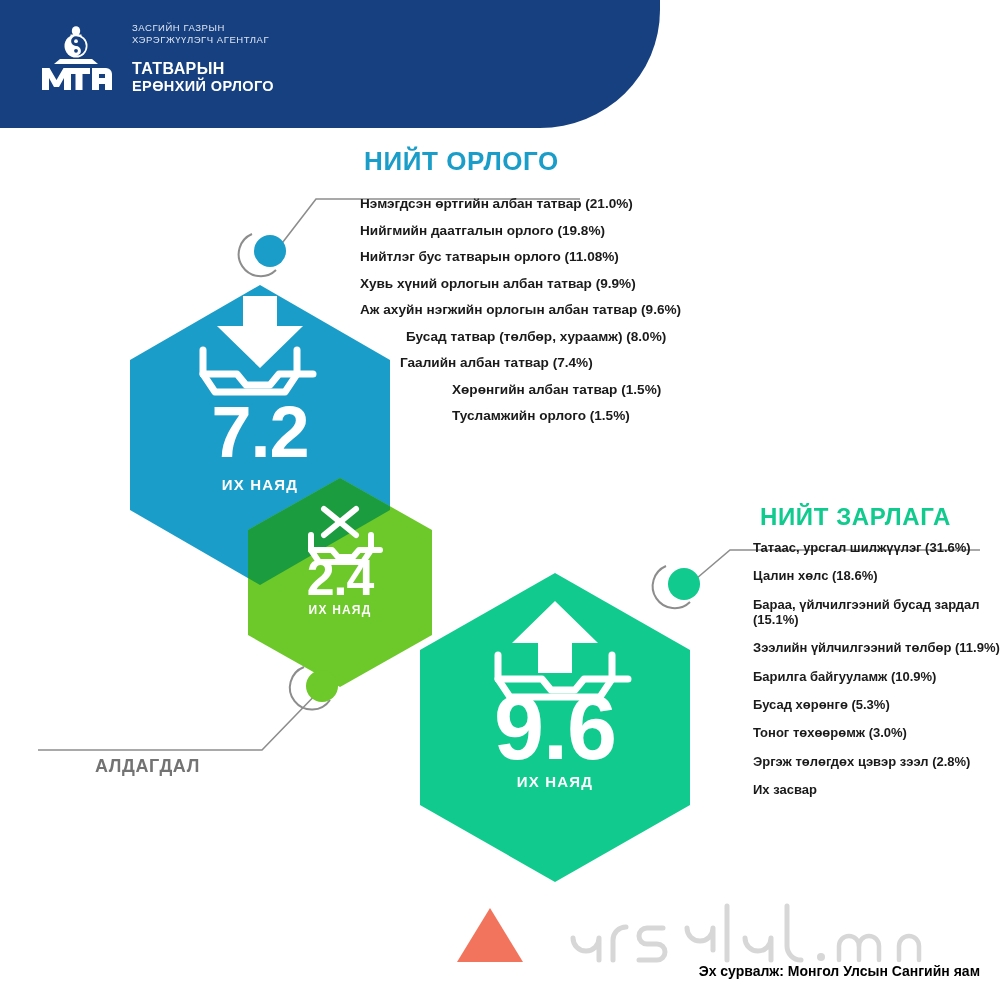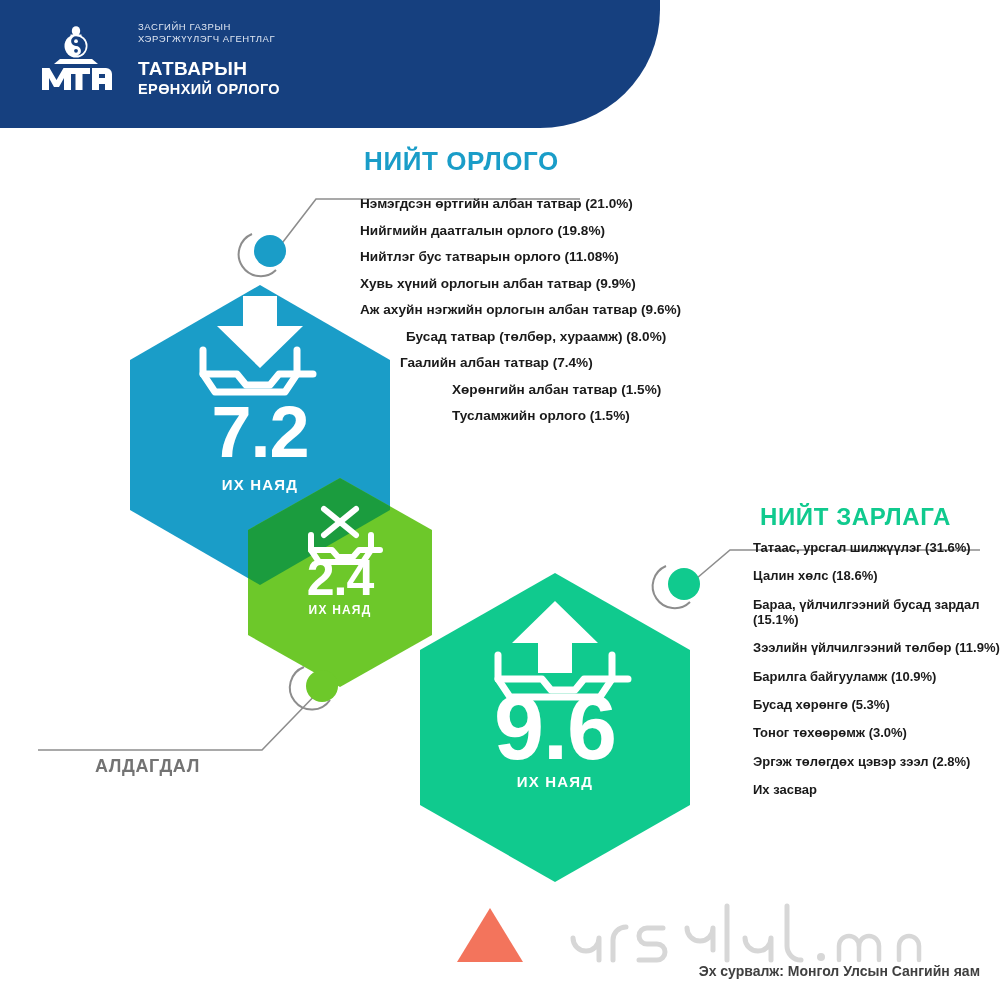--- a/index.html
+++ b/index.html
@@ -15,26 +15,26 @@
   
   .header-band{
     position:absolute;left:0;top:0;width:660px;height:128px;
     background:#16407f;
     border-bottom-right-radius:120px 118px;
     overflow:hidden;
   }
   .header-band:before{
     content:"";position:absolute;right:-1px;top:-1px;width:0;height:0;
   }
-  .logo-wrap{position:absolute;left:34px;top:22px;display:flex;align-items:center;gap:20px;}
+  .logo-wrap{position:absolute;left:34px;top:22px;display:flex;align-items:center;gap:14px;}
   .logo-mark{width:84px;height:74px;position:relative;}
   .logo-text{color:#fff;line-height:1.12;}
   .logo-text .l1{font-size:9.5px;letter-spacing:.55px;font-weight:400;color:#dfe6f2;}
   .logo-text .l2{font-size:9.5px;letter-spacing:.55px;font-weight:400;color:#dfe6f2;margin-top:1px;}
-  .logo-text .l3{font-size:19px;letter-spacing:.4px;font-weight:bold;margin-top:14px;}
+  .logo-text .l3{font-size:16px;letter-spacing:.4px;font-weight:bold;margin-top:14px;}
   .logo-text .l4{font-size:14.5px;letter-spacing:.4px;font-weight:bold;margin-top:1px;}
 
   .title-block{position:absolute;left:300px;top:26px;width:700px;text-align:center;}
   .title-main{font-size:32px;font-weight:bold;color:#17408a;letter-spacing:.6px;}
   .title-sub{font-size:26px;font-weight:bold;color:#17408a;margin-top:5px;}
 
   
   .sec-head{position:absolute;font-weight:bold;letter-spacing:.6px;}
 
   
@@ -67,21 +67,21 @@
   }
   .hex-label-unit{
     position:absolute;color:#fff;font-weight:bold;text-align:center;
     letter-spacing:1.2px;
   }
 
   
   .wm{position:absolute;left:455px;top:900px;width:530px;height:70px;}
   .src{
     position:absolute;right:20px;top:963px;
-    font-size:14px;font-weight:bold;color:#404040;
+    font-size:14px;font-weight:bold;color:#000000;
   }
 </style>
 </head>
 <body>
 
 <div id="stage">
 
   <div class="header-band"></div>
 
   <div class="logo-wrap">

